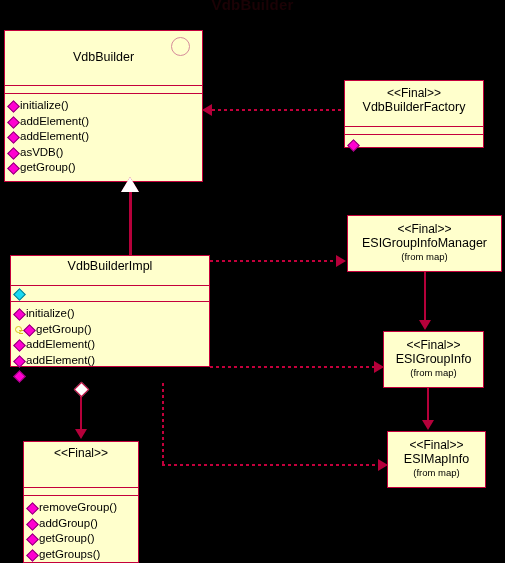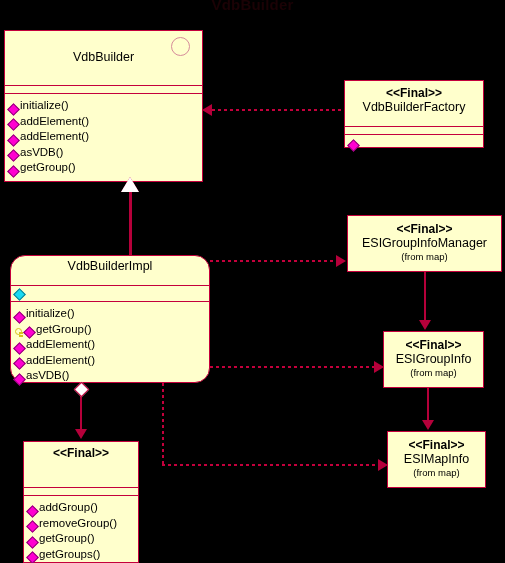--- a/index.html
+++ b/index.html
@@ -41,21 +41,20 @@
     position: relative;
     padding: 5px 4px 4px 4px;
     text-align: center;
     border-bottom: 1px solid #c4003c;
   }
   .stereotype {
     display: block;
     font-size: 12px;
     color: #000;
     line-height: 14px;
-    font-weight: bold;
   }
   .class-name {
     display: block;
     font-size: 12.5px;
     color: #000;
     line-height: 15px;
   }
   .from-pkg {
     display: block;
     font-size: 9.5px;
@@ -69,21 +68,21 @@
   }
   .uml-attrs.empty {
     padding: 0;
     height: 7px;
   }
   .uml-ops {
     padding: 4px 3px 4px 3px;
   }
   .member {
     display: flex;
-    align-items: flex-end;
+    align-items: center;
     font-size: 11.5px;
     color: #000;
     line-height: 15.5px;
     white-space: nowrap;
   }
 
   
   .glyph {
     display: inline-block;
     width: 11px;
@@ -275,21 +274,21 @@
     </div>
     <div class="uml-attrs empty"></div>
     <div class="uml-ops">
       <div class="member">
         <span class="glyph diamond"></span>
       </div>
     </div>
   </div>
 
   
-  <div class="uml-class" style="left:10px; top:255px; width:200px; height:128px;border-radius:15px;">
+  <div class="uml-class" style="left:10px; top:255px; width:200px; height:112px;">
     <div class="uml-header" style="height:22px; padding-top:3px;">
       <span class="class-name">VdbBuilderImpl</span>
     </div>
     <div class="uml-attrs">
       <div class="member">
         <span class="glyph cyan"></span>
       </div>
     </div>
     <div class="uml-ops">
       <div class="member">
@@ -345,25 +344,25 @@
 
   
   <div class="uml-class" style="left:23px; top:441px; width:116px; height:122px;">
     <div class="uml-header" style="height:37px; padding-top:4px;">
       <span class="stereotype">&lt;&lt;Final&gt;&gt;</span>
     </div>
     <div class="uml-attrs empty"></div>
     <div class="uml-ops">
       <div class="member">
         <span class="glyph diamond"></span>
+        <span>removeGroup()</span>
+      </div>
+      <div class="member">
+        <span class="glyph diamond"></span>
         <span>addGroup()</span>
-      </div>
-      <div class="member">
-        <span class="glyph diamond"></span>
-        <span>removeGroup()</span>
       </div>
       <div class="member">
         <span class="glyph diamond"></span>
         <span>getGroup()</span>
       </div>
       <div class="member">
         <span class="glyph diamond"></span>
         <span>getGroups()</span>
       </div>
       <div class="member">

